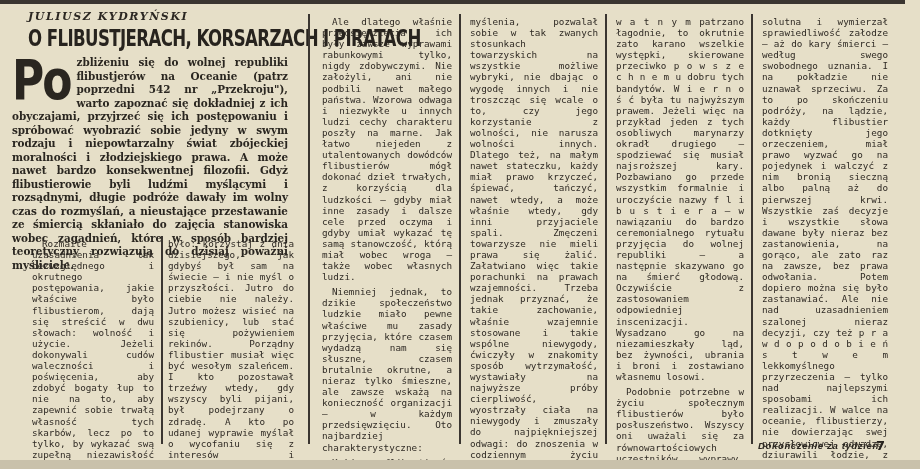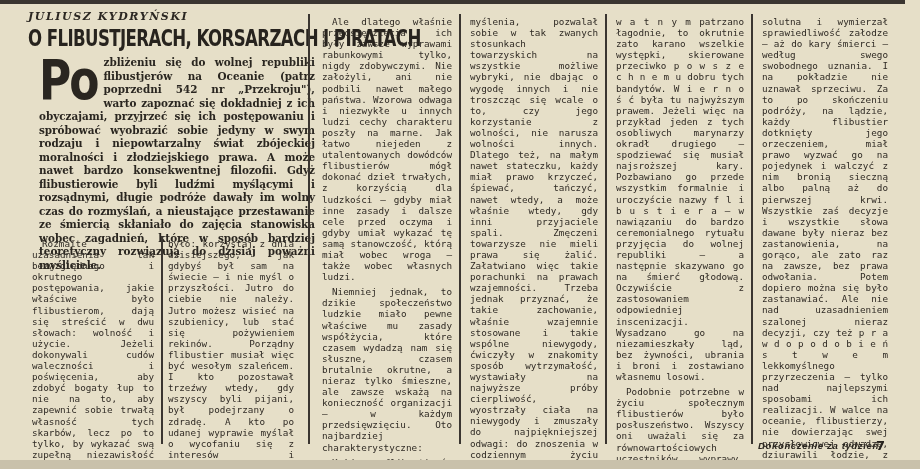--- a/index.html
+++ b/index.html
@@ -18,21 +18,21 @@
     font-size: 11px; letter-spacing: 1.6px; color: #2b2722;
   }
   .headline {
     position: absolute; left: 28px; top: 26px; width: 280px;
     font-family: "DejaVu Sans", sans-serif; font-weight: bold;
     font-size: 16.6px; letter-spacing: -0.6px; color: #27231e;
     transform: scaleY(1.35); transform-origin: left top;
     white-space: nowrap;
   }
   .lead {
-    position: absolute; left: 39px; top: 56px; width: 276px;
+    position: absolute; left: 12px; top: 56px; width: 276px;
     font-family: "DejaVu Serif", serif; font-weight: bold;
     font-size: 10.4px; line-height: 13.5px; text-align: justify; color: #2a2620;
   }
   .dropcap {
     float: left; font-family: "DejaVu Sans", sans-serif; font-weight: bold;
     font-size: 44px; line-height: 36px; margin: 2px 6px 0 0;
     transform: scaleY(1.25); transform-origin: left top; height: 40px; letter-spacing: -2px;
   }
   .col {
     position: absolute; font-family: "DejaVu Sans Mono", monospace;
@@ -78,21 +78,21 @@
 <div class="vrule" style="left:161px; top:236px; height:208px;"></div>
 
 <div class="col c2">
   <p class="noindent">było: korzystaj z dnia dzisiejszego, jak gdybyś był sam na świecie — i nie myśl o przyszłości. Jutro do ciebie nie należy. Jutro możesz wisieć na szubienicy, lub stać się pożywieniem rekinów. Porządny flibustier musiał więc być wesołym szaleńcem. I kto pozostawał trzeźwy wtedy, gdy wszyscy byli pijani, był podejrzany o zdradę. A kto po udanej wyprawie myślał o wycofaniu się z interesów i rozpoczęciu poważniejszego życia — był winien dokonanej zdrady.</p>
 </div>
 
 <div class="vrule" style="left:308px; top:14px; height:430px;"></div>
 
 <div class="col c3">
   <p>Ale dlatego właśnie przedsięwzięcia ich były zawsze wyprawami rabunkowymi tylko, nigdy zdobywczymi. Nie założyli, ani nie podbili nawet małego państwa. Wzorowa odwaga i niezwykłe u innych ludzi cechy charakteru poszły na marne. Jak łatwo niejeden z utalentowanych dowódców flibustierów mógł dokonać dzieł trwałych, z korzyścią dla ludzkości — gdyby miał inne zasady i dalsze cele przed oczyma i gdyby umiał wykazać tę samą stanowczość, którą miał wobec wroga — także wobec własnych ludzi.</p>
-  <p>Niemniej jednak, to dzikie społeczeństwo ludzkie miało pewne właściwe mu zasady współżycia, które czasem wydadzą nam się słuszne, czasem brutalnie okrutne, a nieraz tylko śmieszne, ale zawsze wskażą na konieczność organizacji — w każdym przedsięwzięciu. Oto najbardziej charakterystyczne:</p>
+  <p>Niemniej jednak, to dzikie społeczeństwo ludzkie miało pewne właściwe mu zasady przyjęcia, które czasem wydadzą nam się słuszne, czasem brutalnie okrutne, a nieraz tylko śmieszne, ale zawsze wskażą na konieczność organizacji — w każdym przedsięwzięciu. Oto najbardziej charakterystyczne:</p>
   <p>Każdy z flibustierów miał ogromne przekonanie o swej wartości i niezależności — i każdy z nich uważał się za równego wszystkim innym. Dlatego też, w swoistej konsekwencji</p>
 </div>
 
 <div class="vrule" style="left:459px; top:14px; height:430px;"></div>
 
 <div class="col c4">
   <p class="noindent">myślenia, pozwalał sobie w tak zwanych stosunkach towarzyskich na wszystkie możliwe wybryki, nie dbając o wygodę innych i nie troszcząc się wcale o to, czy jego korzystanie z wolności, nie narusza wolności innych. Dlatego też, na małym nawet stateczku, każdy miał prawo krzyczeć, śpiewać, tańczyć, nawet wtedy, a może właśnie wtedy, gdy inni przyjaciele spali. Zmęczeni towarzysze nie mieli prawa się żalić. Załatwiano więc takie porachunki na prawach wzajemności. Trzeba jednak przyznać, że takie zachowanie, właśnie wzajemnie stosowane i takie wspólne niewygody, ćwiczyły w znakomity sposób wytrzymałość, wystawiały na najwyższe próby cierpliwość, wyostrzały ciała na niewygody i zmuszały do najpiękniejszej odwagi: do znoszenia w codziennym życiu stałych, zależnych od cudzej niedobrej woli kłopotów.</p>
   <p>A to była cnota bardzo potrzebna dla c a ł e g o społeczeństwa flibustierów. Gdyż trzeba pamiętać, że jeżeli na niejedno łotrostwo uczestnika wyprawy w jego zachowaniu p r y-</p>
 </div>
 

